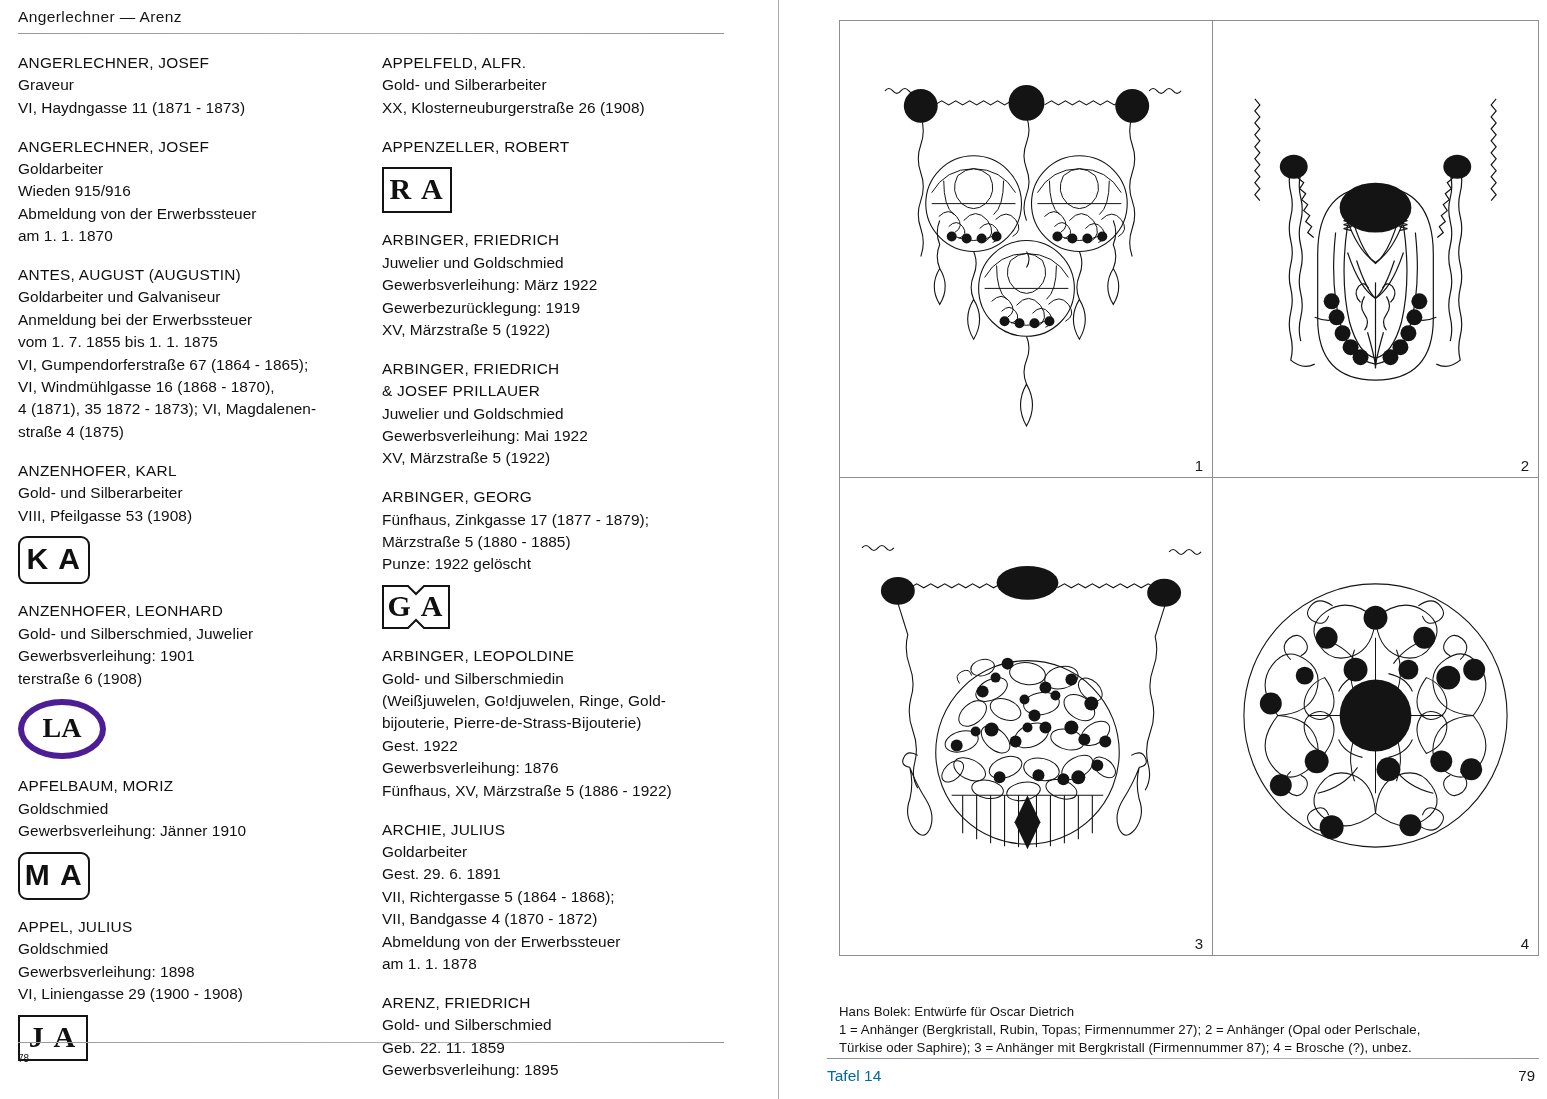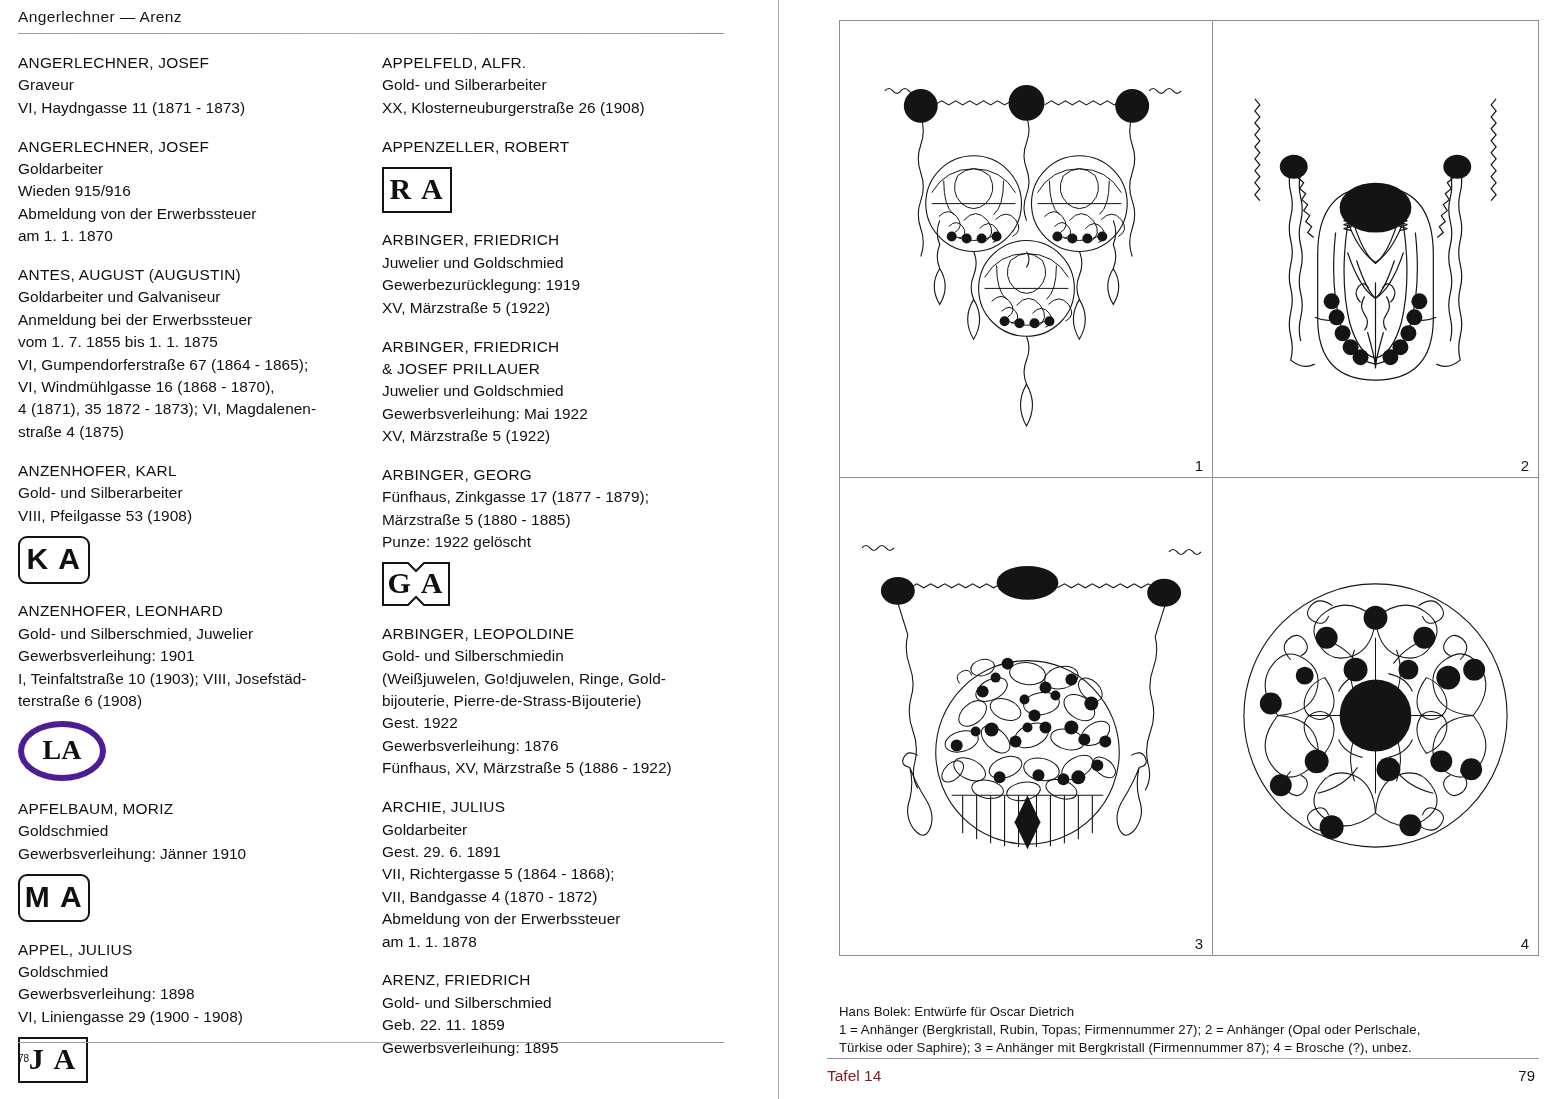--- a/index.html
+++ b/index.html
@@ -111,21 +111,21 @@
     position:absolute;left:60px;top:985px;width:700px;
     font-size:13.2px;line-height:1.33;color:#141414;white-space:pre-line;
     letter-spacing:.05px;
   }
   .caption .title{display:block;margin-bottom:1px;}
   .rule-bottom-r{
     position:absolute;left:48px;top:1058px;width:712px;height:1px;
     background:linear-gradient(to right,#90909a,#b0b0b6 55%,#95959c);
   }
   .folio-right-left{
-    position:absolute;left:48px;top:1067px;font-size:15.5px;color:#7f1d1d;
+    position:absolute;left:48px;top:1067px;font-size:15.5px;color:#0369a1;
   }
   .folio-right-num{
     position:absolute;right:12px;top:1067px;font-size:15px;color:#151515;
   }
 </style>
 </head>
 <body>
 
 <div id="spread">
 
@@ -154,21 +154,21 @@
             <div class="ln">Anmeldung bei der Erwerbssteuer</div>
             <div class="ln">vom 1. 7. 1855 bis 1. 1. 1875</div>
             <div class="ln">VI, Gumpendorferstraße 67 (1864 - 1865);</div>
             <div class="ln">VI, Windmühlgasse 16 (1868 - 1870),</div>
             <div class="ln">4 (1871), 35 1872 - 1873); VI, Magdalenen-</div>
             <div class="ln">straße 4 (1875)</div>
           </div>
           <div class="entry"><div class="hd">ANZENHOFER, KARL</div><div class="ln">Gold- und Silberarbeiter</div><div class="ln">VIII, Pfeilgasse 53 (1908)</div><div class="mark round-rect">
               <span class="glyphs">K A</span>
             </div></div>
-          <div class="entry"><div class="hd">ANZENHOFER, LEONHARD</div><div class="ln">Gold- und Silberschmied, Juwelier</div><div class="ln">Gewerbsverleihung: 1901</div><div class="ln">I, Teinfaltstraße 10 (1903); VIII, Josefstäd-</div><div class="ln">terstraße 6 (1908)</div><div class="mark oval">
+          <div class="entry"><div class="hd">ANZENHOFER, LEONHARD</div><div class="ln">Gold- und Silberschmied, Juwelier</div><div class="ln">Gewerbsverleihung: 1901</div><div class="ln">terstraße 6 (1908)</div><div class="mark oval">
               <span class="glyphs">LA</span>
             </div></div>
           <div class="entry"><div class="hd">APFELBAUM, MORIZ</div><div class="ln">Goldschmied</div><div class="ln">Gewerbsverleihung: Jänner 1910</div><div class="mark round-rect">
               <span class="glyphs">M A</span>
             </div></div>
           <div class="entry"><div class="hd">APPEL, JULIUS</div><div class="ln">Goldschmied</div><div class="ln">Gewerbsverleihung: 1898</div><div class="ln">VI, Liniengasse 29 (1900 - 1908)</div><div class="mark rect">
               <span class="glyphs">J A</span>
             </div></div>
         </div>
       <div class="col c2" id="col2">
@@ -176,20 +176,21 @@
             <div class="hd">APPELFELD, ALFR.</div>
             <div class="ln">Gold- und Silberarbeiter</div>
             <div class="ln">XX, Klosterneuburgerstraße 26 (1908)</div>
           </div>
           <div class="entry"><div class="hd">APPENZELLER, ROBERT</div><div class="mark rect">
               <span class="glyphs">R A</span>
             </div></div>
           <div class="entry">
             <div class="hd">ARBINGER, FRIEDRICH</div>
             <div class="ln">Juwelier und Goldschmied</div>
+            <div class="ln">Gewerbsverleihung: März 1922</div>
             <div class="ln">Gewerbezurücklegung: 1919</div>
             <div class="ln">XV, Märzstraße 5 (1922)</div>
           </div>
           <div class="entry">
             <div class="hd">ARBINGER, FRIEDRICH
 &amp; JOSEF PRILLAUER</div>
             <div class="ln">Juwelier und Goldschmied</div>
             <div class="ln">Gewerbsverleihung: Mai 1922</div>
             <div class="ln">XV, Märzstraße 5 (1922)</div>
           </div>

